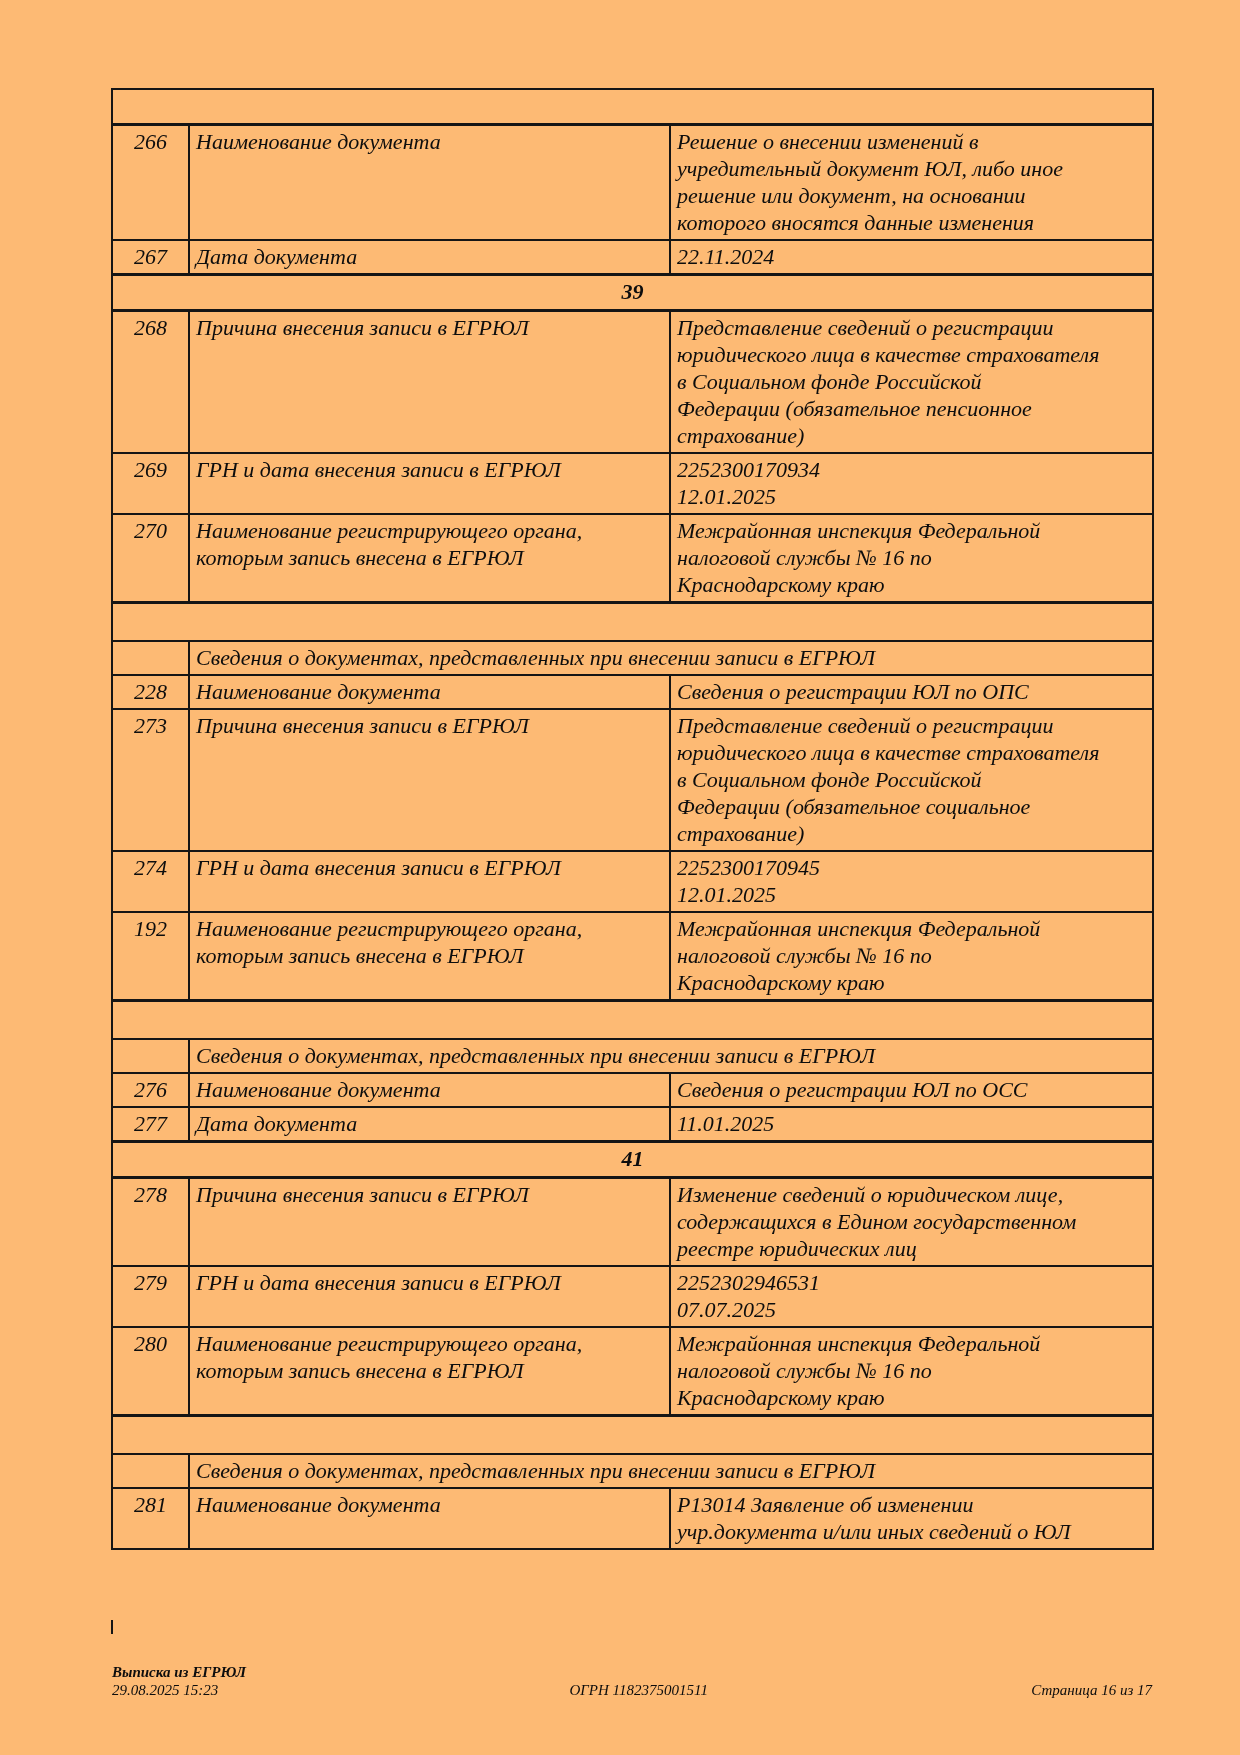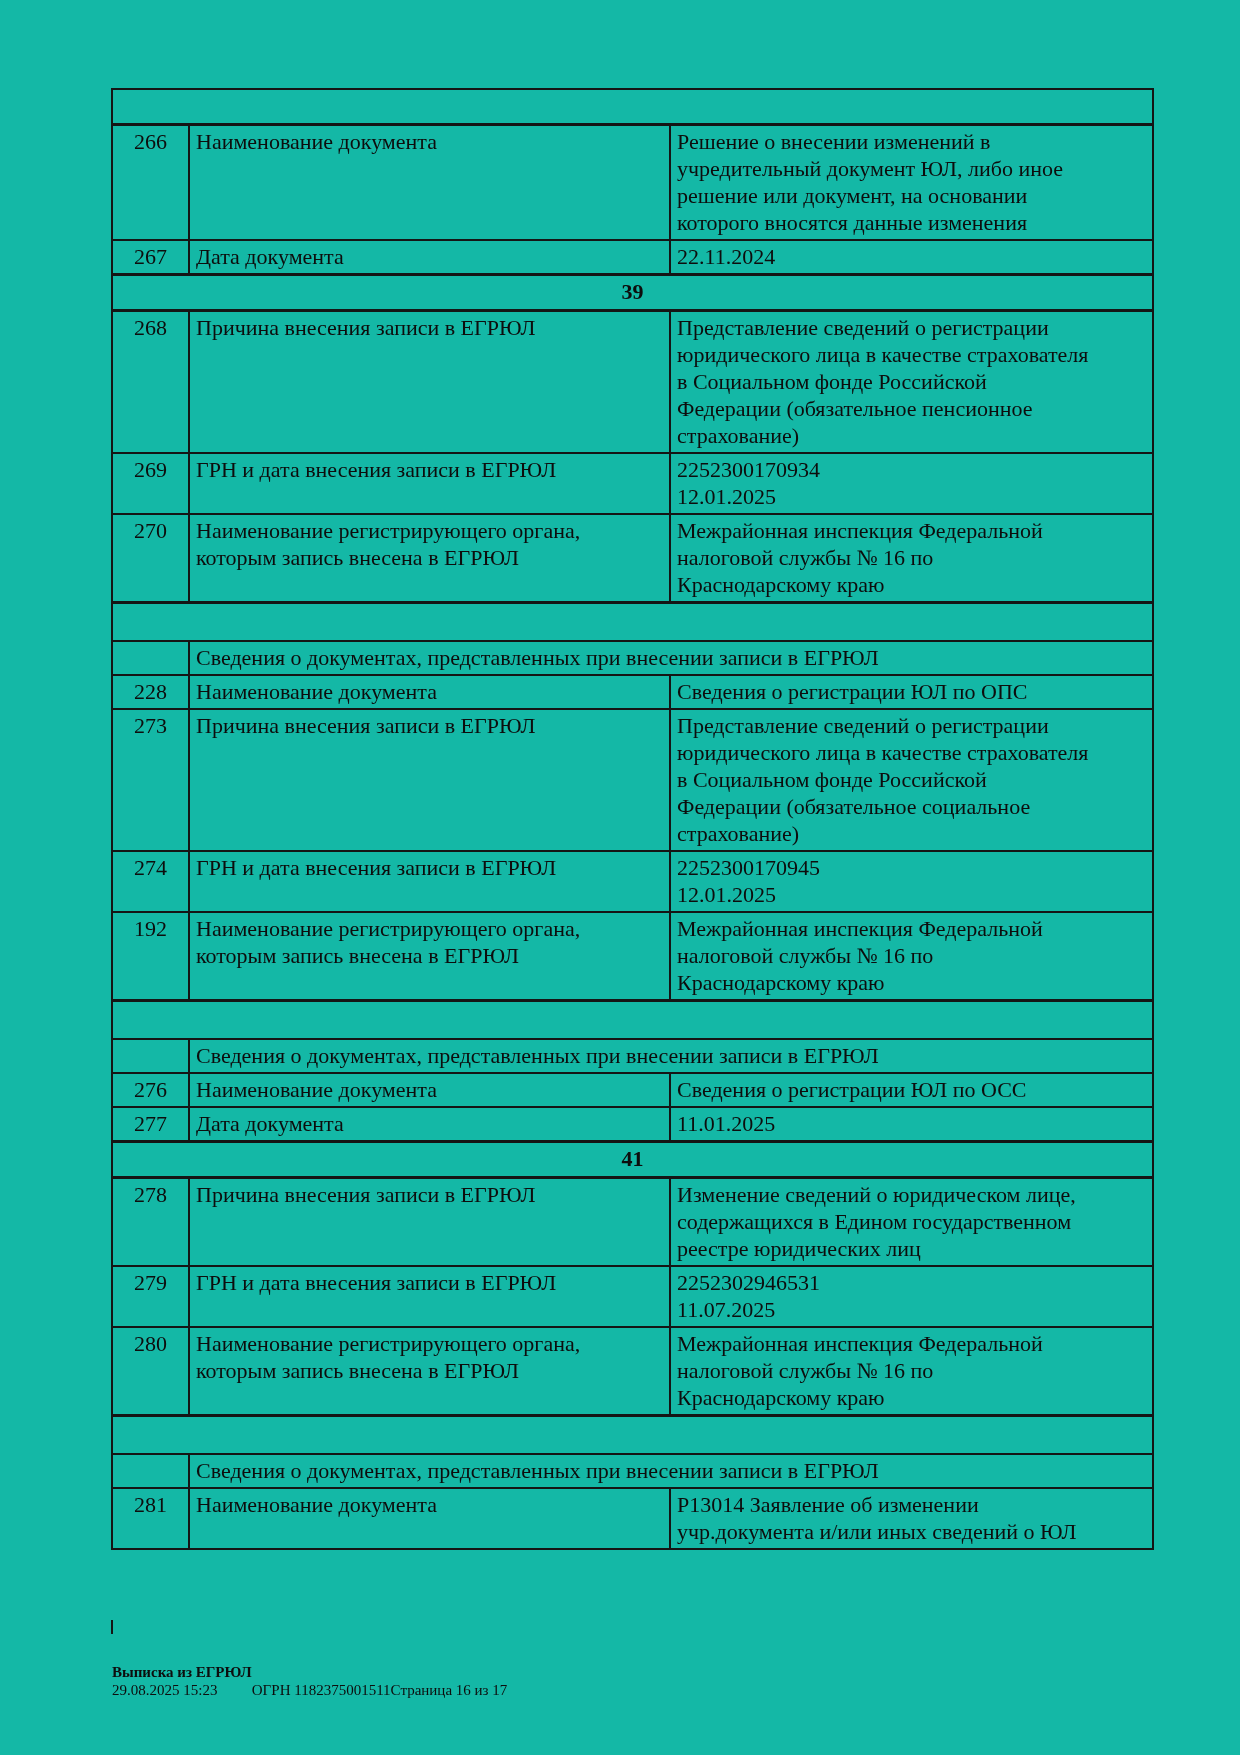--- a/index.html
+++ b/index.html
@@ -6,22 +6,23 @@
     margin: 0;
     padding: 0;
     background: #ffffff;
     font-family: "Liberation Serif", "DejaVu Serif", serif;
     color: #0d0d0d;
   }
   .page {
     position: relative;
     width: 1240px;
     height: 1755px;
-    background: #14b8a6;
+    background: #fdba74;
     overflow: hidden;
+    font-style: italic;
   }
   table.egrul {
     position: absolute;
     left: 111px;
     top: 88px;
     width: 1041px;
     border-collapse: collapse;
     table-layout: fixed;
     font-size: 22px;
     line-height: 27px;
@@ -55,20 +56,21 @@
     width: 2px;
     height: 14px;
     background: #151515;
   }
   .footer {
     position: absolute;
     left: 112px;
     width: 1040px;
     top: 1663px;
     display: flex;
+    justify-content: space-between;
     align-items: flex-end;
     font-size: 15px;
     line-height: 18px;
   }
   .footer .left .title { font-weight: bold; }
   .footer .center, .footer .right { white-space: nowrap; }
 </style>
 </head>
 <body>
 
@@ -182,21 +184,21 @@
           <td class="num">278</td>
           <td class="label">Причина внесения записи в ЕГРЮЛ</td>
           <td class="value">Изменение сведений о юридическом лице,
 содержащихся в Едином государственном
 реестре юридических лиц</td>
         </tr>
         <tr class="data">
           <td class="num">279</td>
           <td class="label">ГРН и дата внесения записи в ЕГРЮЛ</td>
           <td class="value">2252302946531
-11.07.2025</td>
+07.07.2025</td>
         </tr>
         <tr class="data">
           <td class="num">280</td>
           <td class="label">Наименование регистрирующего органа,
 которым запись внесена в ЕГРЮЛ</td>
           <td class="value">Межрайонная инспекция Федеральной
 налоговой службы № 16 по
 Краснодарскому краю</td>
         </tr>
         <tr class="spacer">

